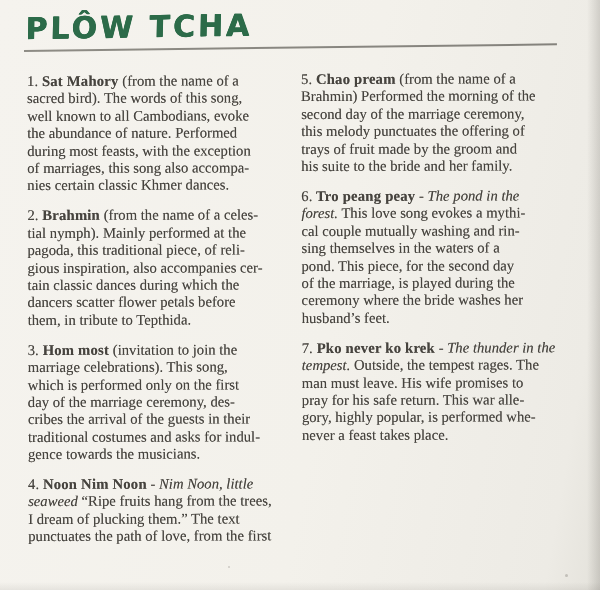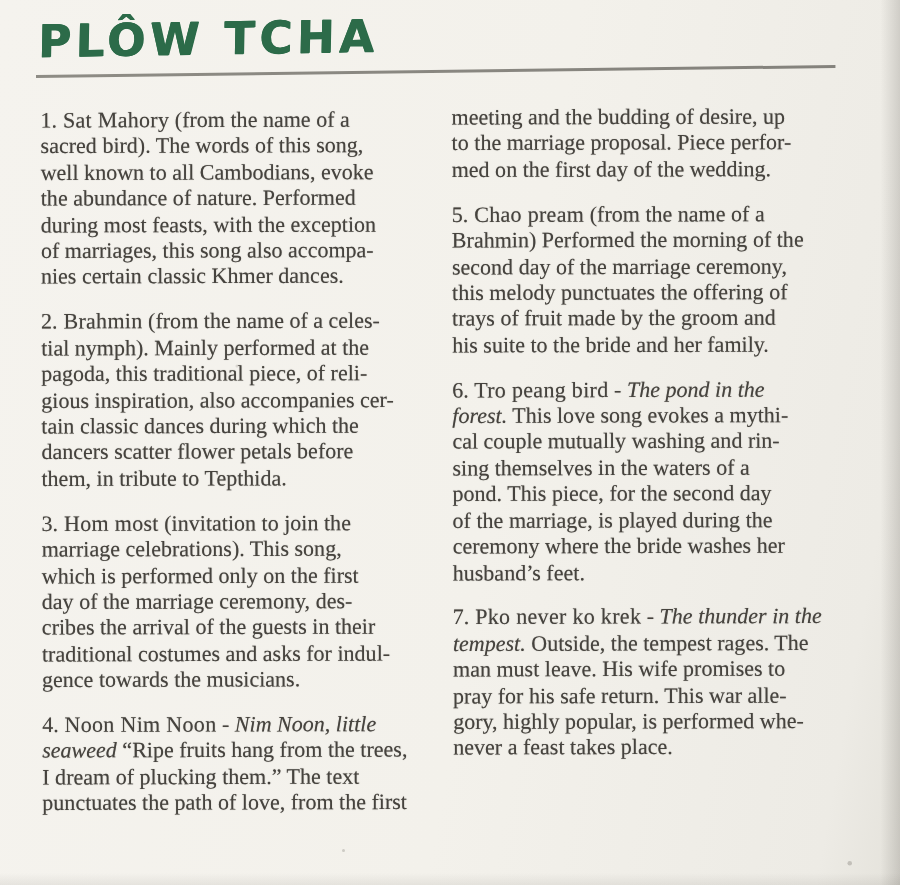--- a/index.html
+++ b/index.html
@@ -51,21 +51,21 @@
     font-size: 14.7px;
     line-height: 17.4px;
     text-shadow: 0 0 0.6px rgba(70,67,62,0.55);
     transform: rotate(-0.15deg);
     transform-origin: left top;
   }
   .col-left  { left: 27px;  top: 73px; }
   .col-right { left: 301px; top: 71px; }
   .para { white-space: pre; margin: 0 0 12.5px 0; }
   .num  { }
-  .name { font-weight: normal; letter-spacing: 0.2px; margin-top: 41px; }
+  .name { font-weight: bold; letter-spacing: 0.2px; margin-top: 41px; }
   .dash { }
   .it   { font-style: italic; }
   .speck {
     position: absolute; border-radius: 50%;
     background: rgba(90,86,80,0.5);
     pointer-events: none;
   }
   .speck-a { left: 228px; top: 566px; width: 2px; height: 2px; opacity: .5; }
   .speck-b { left: 565px; top: 574px; width: 3px; height: 3px; opacity: .55; }
   .speck-c { left: 157px; top: 243px; width: 2px; height: 2px; opacity: .35; }
@@ -100,30 +100,27 @@
 cribes the arrival of the guests in their
 traditional costumes and asks for indul-
 gence towards the musicians.</span></p>
     <p class="para"><span class="num">4.</span><span class="name"> Noon Nim Noon</span><span class="dash"> - </span><span class="it">Nim Noon, little
 seaweed</span><span class="body"> “Ripe fruits hang from the trees,
 I dream of plucking them.” The text
 punctuates the path of love, from the first</span></p>
   </div>
 
   <div class="col col-right">
-    <p class="para"><span class="body">meeting and the budding of desire, up
-to the marriage proposal. Piece perfor-
-med on the first day of the wedding.</span></p>
     <p class="para"><span class="num">5.</span><span class="name"> Chao pream</span><span class="dash"></span><span class="it"></span><span class="body"> (from the name of a
 Brahmin) Performed the morning of the
 second day of the marriage ceremony,
 this melody punctuates the offering of
 trays of fruit made by the groom and
 his suite to the bride and her family.</span></p>
-    <p class="para"><span class="num">6.</span><span class="name"> Tro peang bird</span><span class="dash"> - </span><span class="it">The pond in the
+    <p class="para"><span class="num">6.</span><span class="name"> Tro peang peay</span><span class="dash"> - </span><span class="it">The pond in the
 forest.</span><span class="body"> This love song evokes a mythi-
 cal couple mutually washing and rin-
 sing themselves in the waters of a
 pond. This piece, for the second day
 of the marriage, is played during the
 ceremony where the bride washes her
 husband’s feet.</span></p>
     <p class="para"><span class="num">7.</span><span class="name"> Pko never ko krek</span><span class="dash"> - </span><span class="it">The thunder in the
 tempest.</span><span class="body"> Outside, the tempest rages. The
 man must leave. His wife promises to

